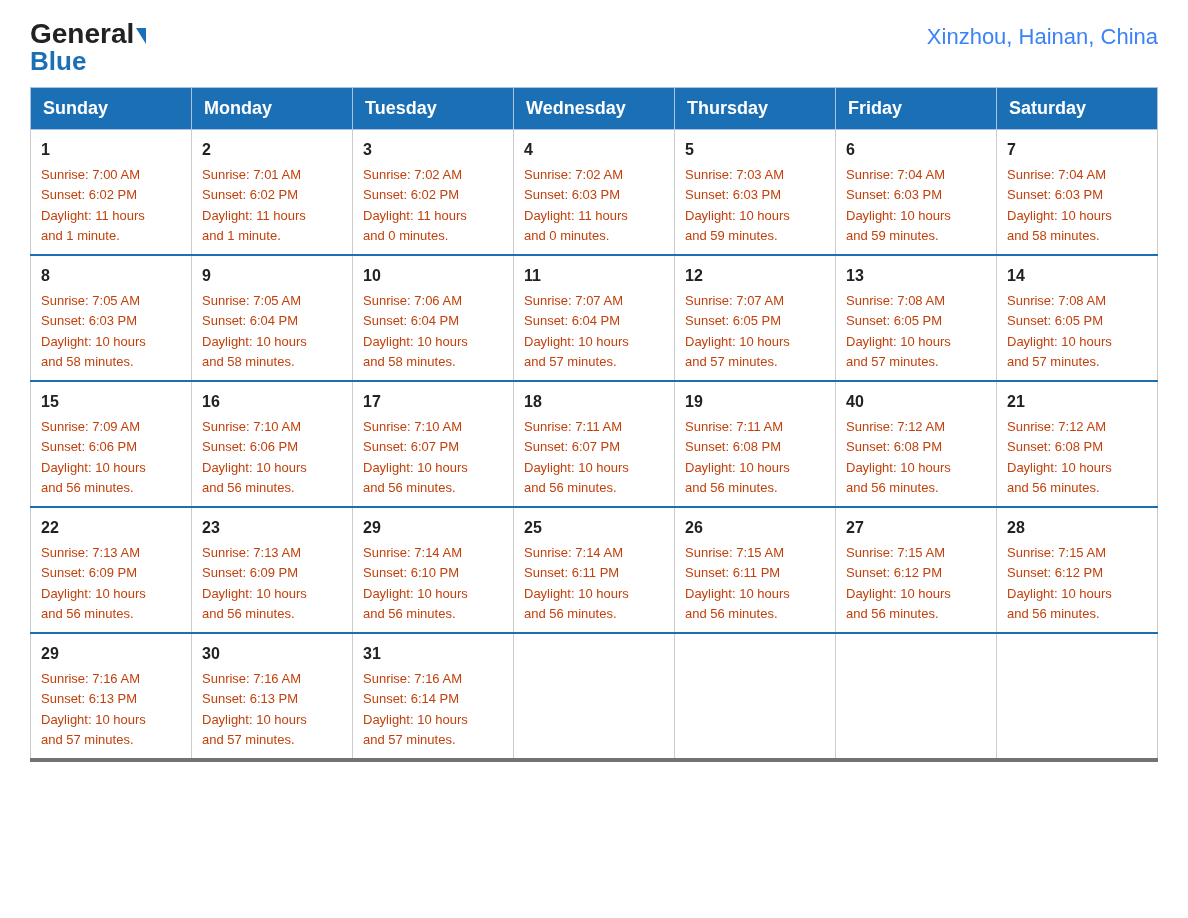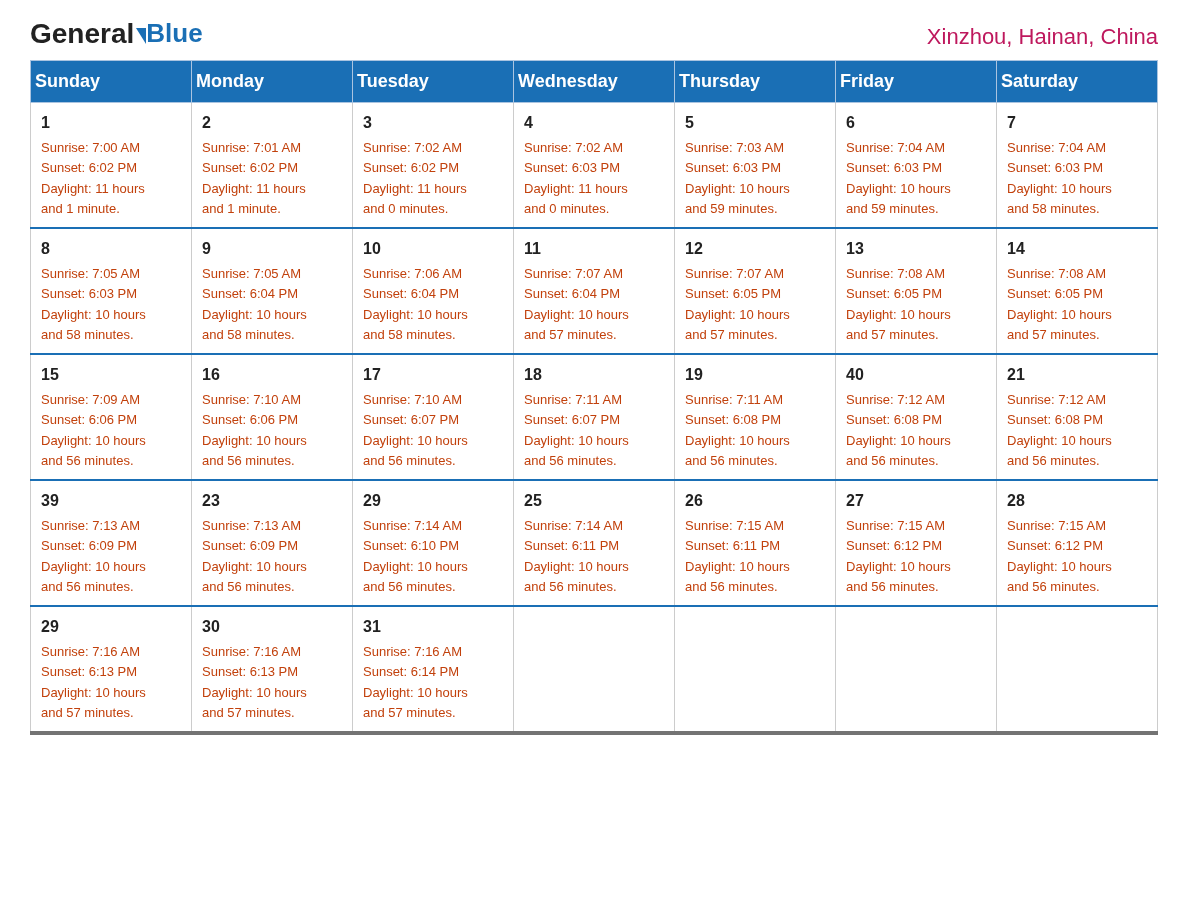--- a/index.html
+++ b/index.html
@@ -11,21 +11,21 @@
       padding: 20px 30px;
     }
     .header {
       display: flex;
       justify-content: space-between;
       align-items: flex-start;
       margin-bottom: 10px;
     }
     .logo-area {
       display: flex;
-      flex-direction: row;
+      flex-direction: column;
       align-items: flex-start;
     }
     .logo-text {
       font-size: 28px;
       font-weight: bold;
       color: #222;
       line-height: 1;
     }
     .logo-triangle {
       display: inline-block;
@@ -47,34 +47,34 @@
       text-align: right;
     }
     .month-title {
       font-size: 52px;
       font-weight: bold;
       color: #222;
       line-height: 1.1;
     }
     .location-title {
       font-size: 22px;
-      color: #be185d;
+      color: #3b82f6;
       margin-top: 4px;
     }
     table {
       width: 100%;
       border-collapse: collapse;
       margin-top: 8px;
     }
     thead tr th {
       background-color: #1a6fb5;
       color: #fff;
       font-size: 18px;
       font-weight: bold;
-      padding: 10px 4px;
+      padding: 10px 12px;
       text-align: left;
       border: 1px solid #aac4e0;
     }
     tbody tr td {
       vertical-align: top;
       padding: 8px 10px;
       font-size: 13.5px;
       color: #222;
       border: 1px solid #ccc;
       width: 14.28%;
@@ -150,21 +150,21 @@
       <tr>
         <td><span class="day-num">15</span><span class="day-info">Sunrise: 7:09 AM<br>Sunset: 6:06 PM<br>Daylight: 10 hours<br>and 56 minutes.</span></td>
         <td><span class="day-num">16</span><span class="day-info">Sunrise: 7:10 AM<br>Sunset: 6:06 PM<br>Daylight: 10 hours<br>and 56 minutes.</span></td>
         <td><span class="day-num">17</span><span class="day-info">Sunrise: 7:10 AM<br>Sunset: 6:07 PM<br>Daylight: 10 hours<br>and 56 minutes.</span></td>
         <td><span class="day-num">18</span><span class="day-info">Sunrise: 7:11 AM<br>Sunset: 6:07 PM<br>Daylight: 10 hours<br>and 56 minutes.</span></td>
         <td><span class="day-num">19</span><span class="day-info">Sunrise: 7:11 AM<br>Sunset: 6:08 PM<br>Daylight: 10 hours<br>and 56 minutes.</span></td>
         <td><span class="day-num">40</span><span class="day-info">Sunrise: 7:12 AM<br>Sunset: 6:08 PM<br>Daylight: 10 hours<br>and 56 minutes.</span></td>
         <td><span class="day-num">21</span><span class="day-info">Sunrise: 7:12 AM<br>Sunset: 6:08 PM<br>Daylight: 10 hours<br>and 56 minutes.</span></td>
       </tr>
       <tr>
-        <td><span class="day-num">39</span><span class="day-info">Sunrise: 7:13 AM<br>Sunset: 6:09 PM<br>Daylight: 10 hours<br>and 56 minutes.</span></td>
+        <td><span class="day-num">22</span><span class="day-info">Sunrise: 7:13 AM<br>Sunset: 6:09 PM<br>Daylight: 10 hours<br>and 56 minutes.</span></td>
         <td><span class="day-num">23</span><span class="day-info">Sunrise: 7:13 AM<br>Sunset: 6:09 PM<br>Daylight: 10 hours<br>and 56 minutes.</span></td>
         <td><span class="day-num">29</span><span class="day-info">Sunrise: 7:14 AM<br>Sunset: 6:10 PM<br>Daylight: 10 hours<br>and 56 minutes.</span></td>
         <td><span class="day-num">25</span><span class="day-info">Sunrise: 7:14 AM<br>Sunset: 6:11 PM<br>Daylight: 10 hours<br>and 56 minutes.</span></td>
         <td><span class="day-num">26</span><span class="day-info">Sunrise: 7:15 AM<br>Sunset: 6:11 PM<br>Daylight: 10 hours<br>and 56 minutes.</span></td>
         <td><span class="day-num">27</span><span class="day-info">Sunrise: 7:15 AM<br>Sunset: 6:12 PM<br>Daylight: 10 hours<br>and 56 minutes.</span></td>
         <td><span class="day-num">28</span><span class="day-info">Sunrise: 7:15 AM<br>Sunset: 6:12 PM<br>Daylight: 10 hours<br>and 56 minutes.</span></td>
       </tr>
       <tr>
         <td><span class="day-num">29</span><span class="day-info">Sunrise: 7:16 AM<br>Sunset: 6:13 PM<br>Daylight: 10 hours<br>and 57 minutes.</span></td>
         <td><span class="day-num">30</span><span class="day-info">Sunrise: 7:16 AM<br>Sunset: 6:13 PM<br>Daylight: 10 hours<br>and 57 minutes.</span></td>

